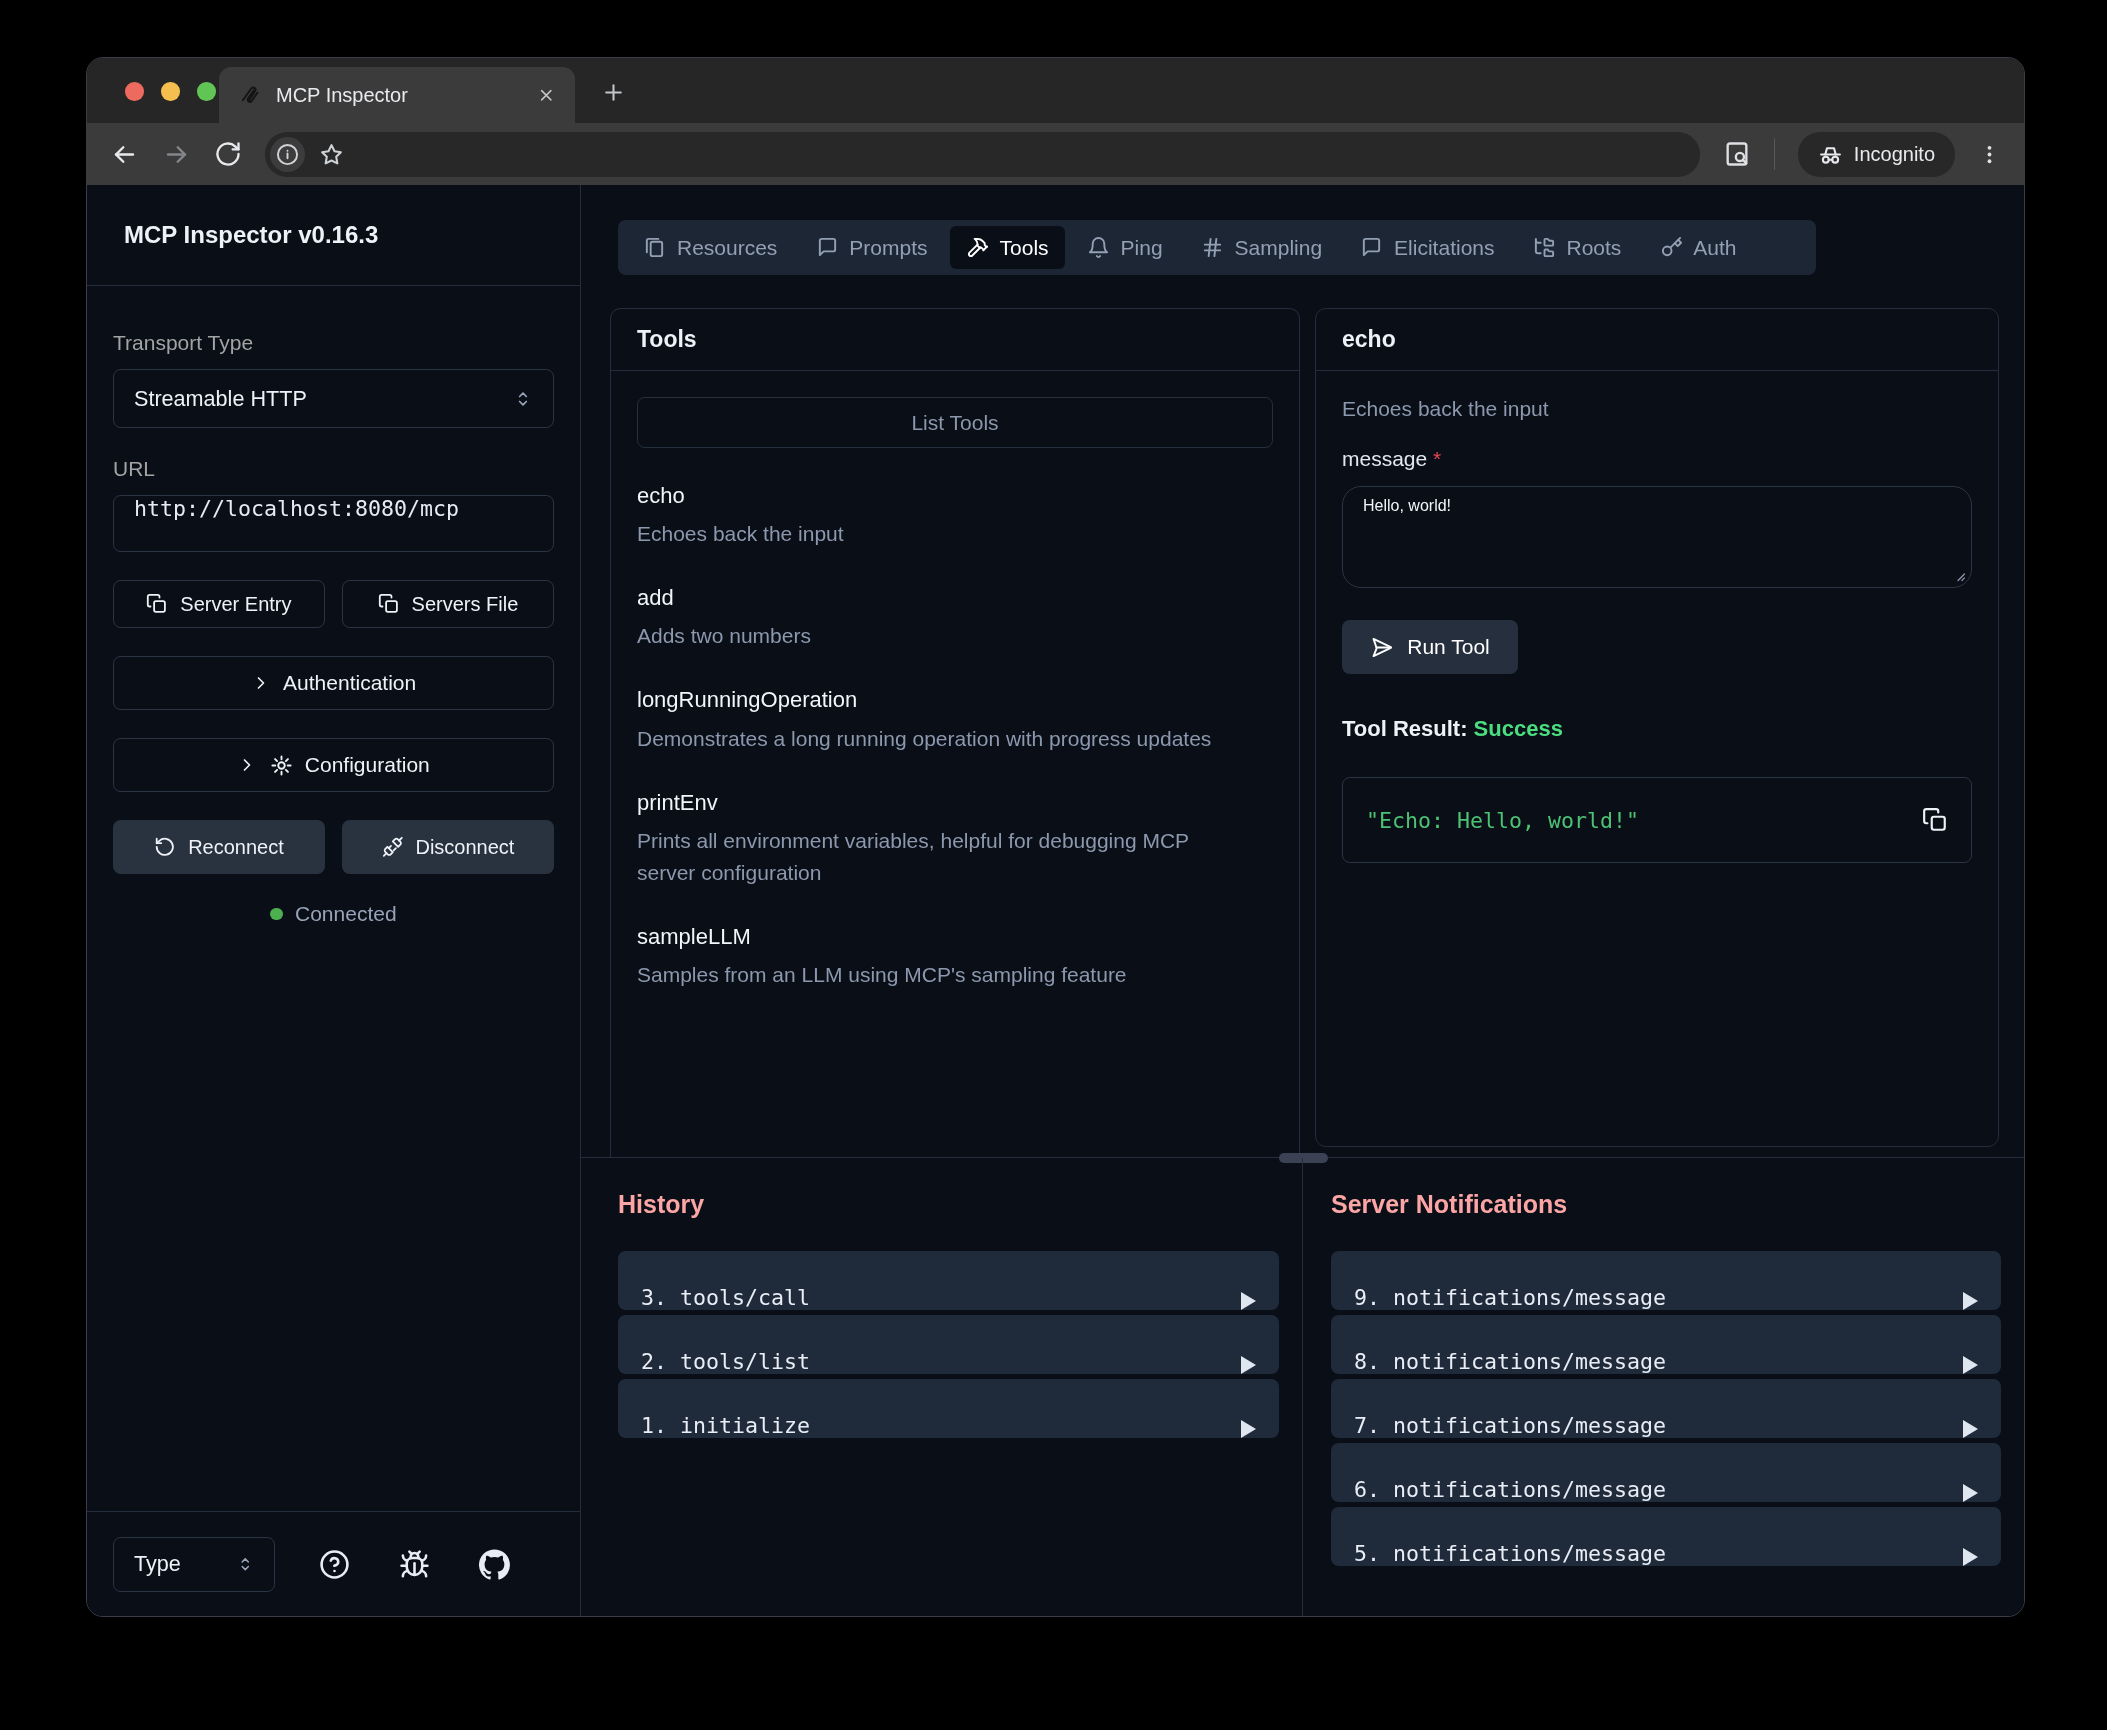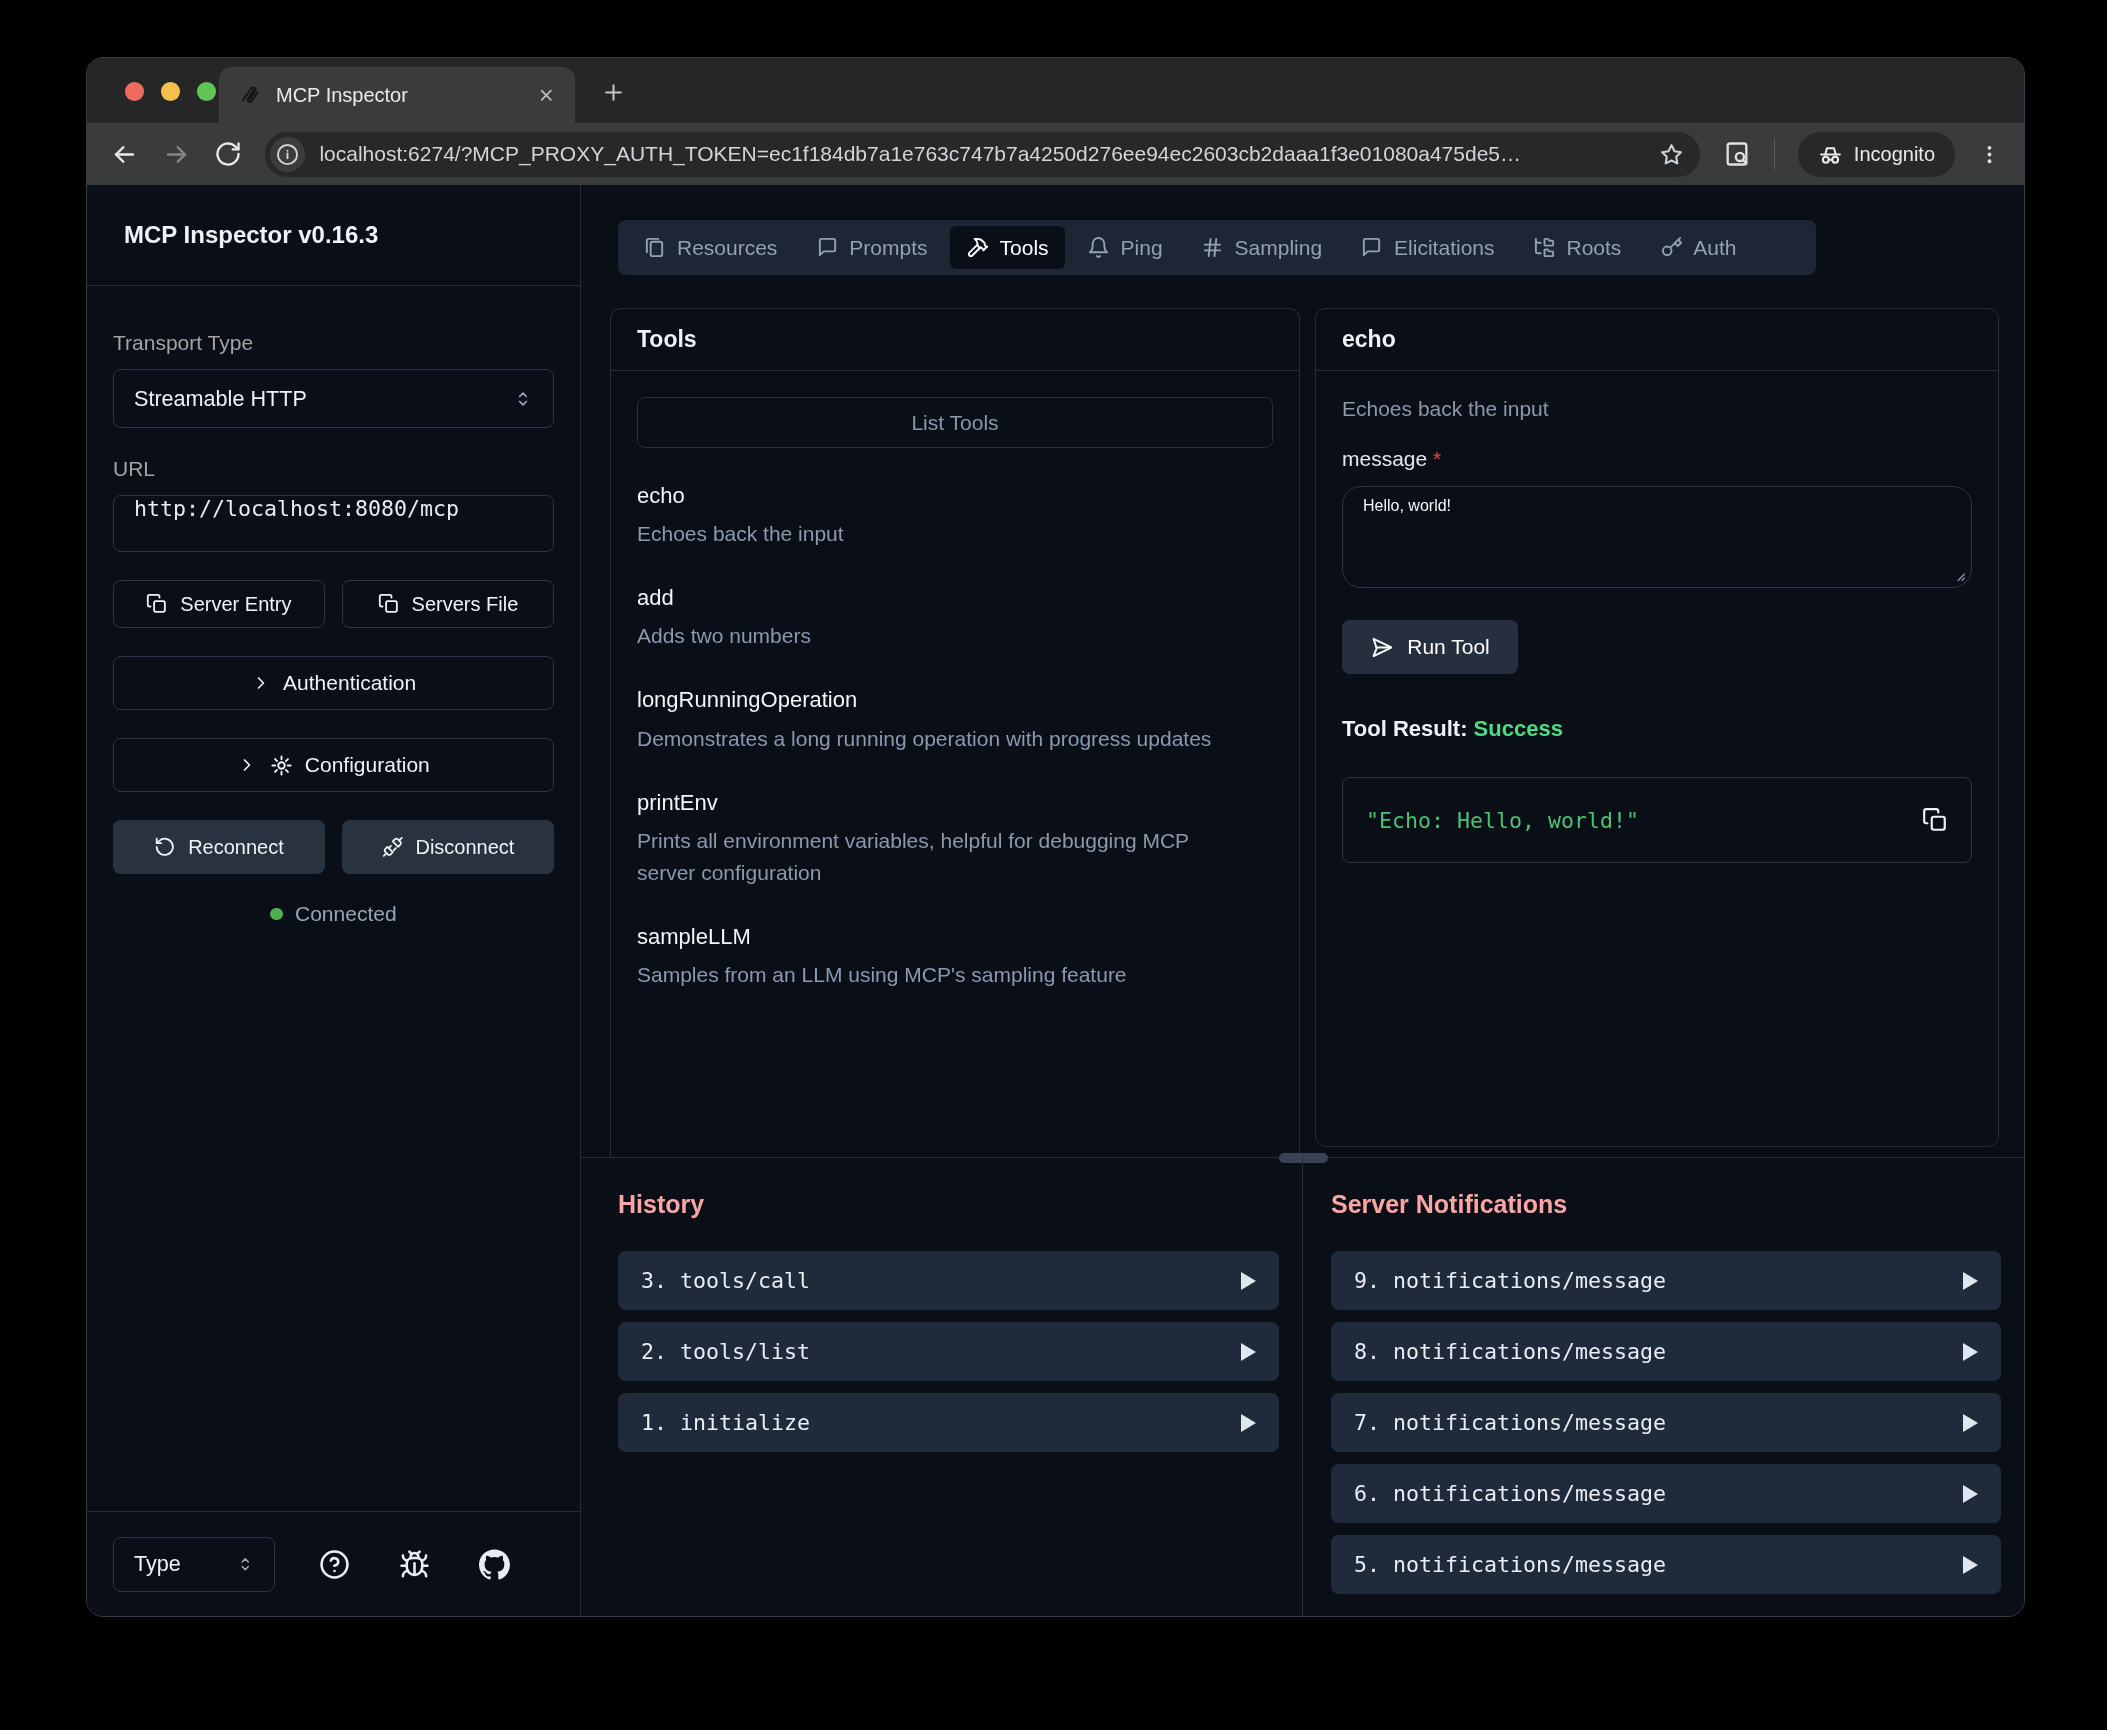--- a/index.html
+++ b/index.html
@@ -113,22 +113,22 @@
   .copy-btn { color:#eef2f8; }
 
   .h-divider { position:absolute; left:0; right:0; top:972px; height:0.8px; background:#232d3d; }
   .divider-handle { position:absolute; top:968px; left:698px; width:49px; height:10px;
                     background:#3a4254; border-radius:5.4px; }
 
   .bottom { position:absolute; top:973px; bottom:0; left:0; right:0; display:flex; }
   .history-pane { width:722px; flex:none; border-right:0.8px solid #232d3d; padding:32px 23px 0 37px; }
   .notif-pane { flex:1; padding:32px 23px 0 28px; }
   .section-title { font-size:25px; font-weight:700; color:#fca5a5; margin-bottom:32px; }
-  .row { height:59px; background:#1f2a3a; border-radius:7.7px; display:flex; align-items:center;
-         padding:0 23px; margin-bottom:12px; font-family:"DejaVu Sans Mono",monospace;
+  .row { height:59px; background:#1f2a3a; border-radius:7.7px; display:flex; align-items:flex-end;
+         padding:0 23px; margin-bottom:5px; font-family:"DejaVu Sans Mono",monospace;
          font-size:21.6px; color:#e9eef6; }
   .row .play { margin-left:auto; width:0; height:0; border-left:15.4px solid #dfe6f0;
                border-top:9.2px solid transparent; border-bottom:9.2px solid transparent; }
 </style>
 </head>
 <body>
 
 <div class="window">
 
   <div class="tabstrip">
@@ -178,21 +178,20 @@
         </svg>
     </span>
     <div class="urlbar">
       <span class="info-badge">
         <svg width="23" height="23" viewBox="0 0 24 24">
             <circle cx="12" cy="12" r="10"></circle>
             <path d="M12 16v-5"></path>
             <path d="M12 8h.01"></path>
           </svg>
       </span>
-      <span class="url-text">localhost:6274/?MCP_PROXY_AUTH_TOKEN=ec1f184db7a1e763c747b7a4250d276ee94ec2603cb2daaa1f3e01080a475de5…</span>
       <span class="star-btn">
         <svg width="25" height="25" viewBox="0 0 24 24">
             <path d="m12 3 2.9 5.9 6.1.9-4.5 4.3 1.1 6.4L12 17.8 6.4 20.5l1.1-6.4L3 9.8l6.1-.9z"></path>
           </svg>
       </span>
     </div>
     <span class="reader-btn">
       <svg width="28" height="28" viewBox="0 0 24 24">
           <rect x="4" y="3" width="16" height="18" rx="2"></rect>
           <circle cx="14.5" cy="14.5" r="3.5"></circle>

